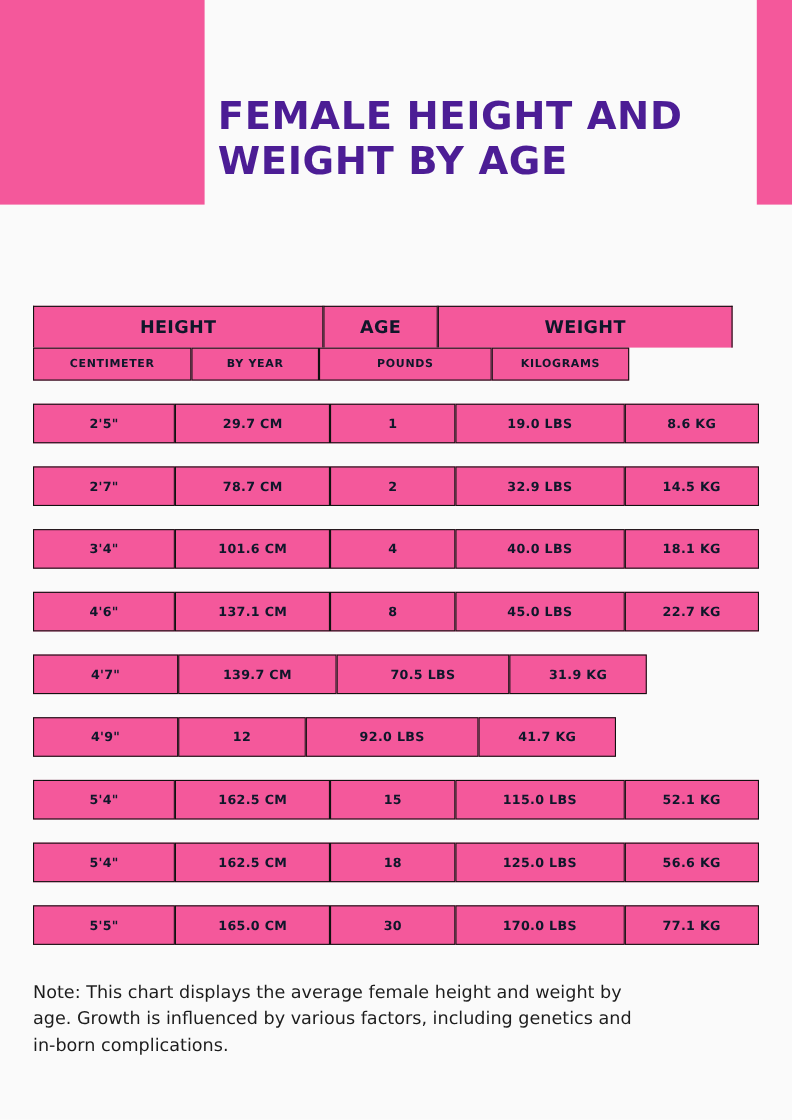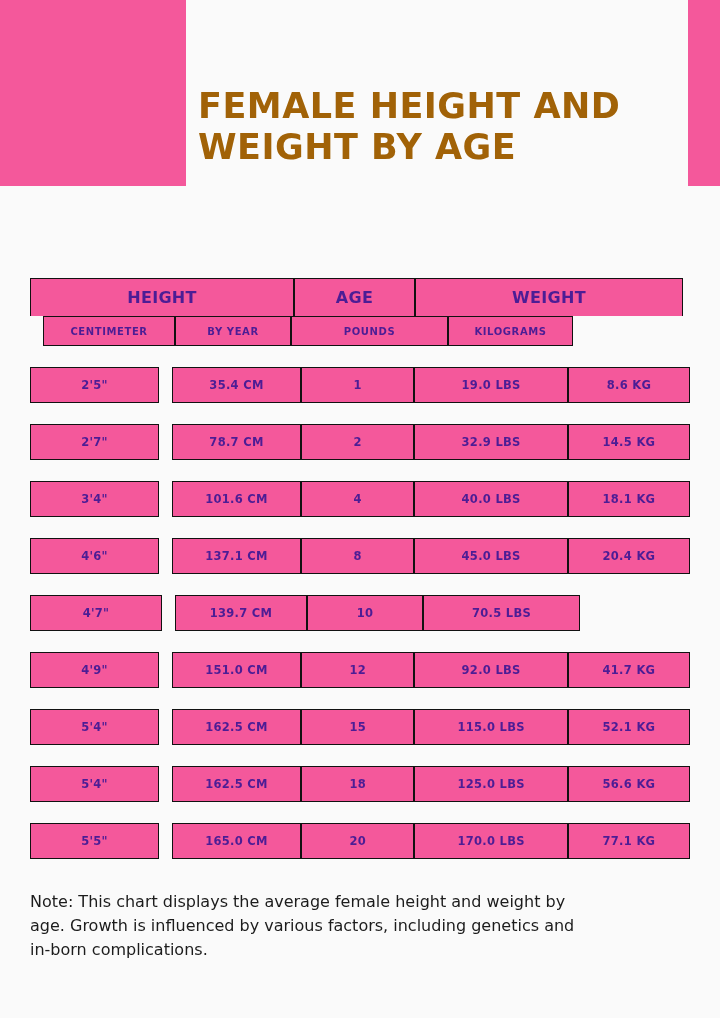--- a/index.html
+++ b/index.html
@@ -45,21 +45,21 @@
     left: 198px;
     top: 86px;
     width: 460px;
   }
   .doc-title {
     font-family: "DejaVu Sans", sans-serif;
     font-weight: bold;
     font-size: 35px;
     line-height: 1.17;
     letter-spacing: 0.5px;
-    color: #a16207;
+    color: #4c1d95;
     margin: 0;
     text-transform: uppercase;
   }
 
   
   .table-wrap {
     position: absolute;
     left: 30px;
     top: 278px;
     width: 660px;
@@ -71,41 +71,41 @@
   }
 
   .cell {
     box-sizing: border-box;
     border: 1.5px solid #111111;
     background: #f4589b;
     display: flex;
     align-items: center;
     justify-content: center;
     text-align: right;
-    color: #4c1d95;
+    color: #0f172a;
     font-family: "DejaVu Sans", sans-serif;
     font-weight: bold;
   }
 
   
   .c-feet   { width: 132px; }
-  .c-cm     { width: 132px; margin-left: 13px; }
+  .c-cm     { width: 144px; }
   .c-age    { width: 116px; }
   .c-lbs    { width: 157px; }
   .c-kg     { width: 125px; }
 
   
   .head-group .cell {
     height: 38px;
     font-size: 16px;
     letter-spacing: 0.3px;
     border-bottom: none;
   }
   .head-group .g-height { width: 264px; }
-  .head-group .g-age    { width: 121px; }
+  .head-group .g-age    { width: 104px; }
   .head-group .g-weight { width: 268px; }
 
   
   .head-sub .cell {
     height: 30px;
     font-size: 10px;
     letter-spacing: 0.6px;
   }
 
   
@@ -151,21 +151,21 @@
 
     <div class="row head-sub">
       <div class="cell c-cm">CENTIMETER</div>
       <div class="cell c-age">BY YEAR</div>
       <div class="cell c-lbs">POUNDS</div>
       <div class="cell c-kg">KILOGRAMS</div>
     </div>
 
     <div class="row data-row">
       <div class="cell c-feet">2'5"</div>
-      <div class="cell c-cm">35.4 CM</div>
+      <div class="cell c-cm">29.7 CM</div>
       <div class="cell c-age">1</div>
       <div class="cell c-lbs">19.0 LBS</div>
       <div class="cell c-kg">8.6 KG</div>
     </div>
 
     <div class="row data-row">
       <div class="cell c-feet">2'7"</div>
       <div class="cell c-cm">78.7 CM</div>
       <div class="cell c-age">2</div>
       <div class="cell c-lbs">32.9 LBS</div>
@@ -178,33 +178,32 @@
       <div class="cell c-age">4</div>
       <div class="cell c-lbs">40.0 LBS</div>
       <div class="cell c-kg">18.1 KG</div>
     </div>
 
     <div class="row data-row">
       <div class="cell c-feet">4'6"</div>
       <div class="cell c-cm">137.1 CM</div>
       <div class="cell c-age">8</div>
       <div class="cell c-lbs">45.0 LBS</div>
-      <div class="cell c-kg">20.4 KG</div>
+      <div class="cell c-kg">22.7 KG</div>
     </div>
 
     <div class="row data-row">
       <div class="cell c-feet">4'7"</div>
       <div class="cell c-cm">139.7 CM</div>
-      <div class="cell c-age">10</div>
       <div class="cell c-lbs">70.5 LBS</div>
+      <div class="cell c-kg">31.9 KG</div>
     </div>
 
     <div class="row data-row">
       <div class="cell c-feet">4'9"</div>
-      <div class="cell c-cm">151.0 CM</div>
       <div class="cell c-age">12</div>
       <div class="cell c-lbs">92.0 LBS</div>
       <div class="cell c-kg">41.7 KG</div>
     </div>
 
     <div class="row data-row">
       <div class="cell c-feet">5'4"</div>
       <div class="cell c-cm">162.5 CM</div>
       <div class="cell c-age">15</div>
       <div class="cell c-lbs">115.0 LBS</div>
@@ -215,21 +214,21 @@
       <div class="cell c-feet">5'4"</div>
       <div class="cell c-cm">162.5 CM</div>
       <div class="cell c-age">18</div>
       <div class="cell c-lbs">125.0 LBS</div>
       <div class="cell c-kg">56.6 KG</div>
     </div>
 
     <div class="row data-row">
       <div class="cell c-feet">5'5"</div>
       <div class="cell c-cm">165.0 CM</div>
-      <div class="cell c-age">20</div>
+      <div class="cell c-age">30</div>
       <div class="cell c-lbs">170.0 LBS</div>
       <div class="cell c-kg">77.1 KG</div>
     </div>
 
   </div>
 
   <div class="note">Note: This chart displays the average female height and weight by age. Growth is influenced by various factors, including genetics and in-born complications.</div>
 
 </div>
 

